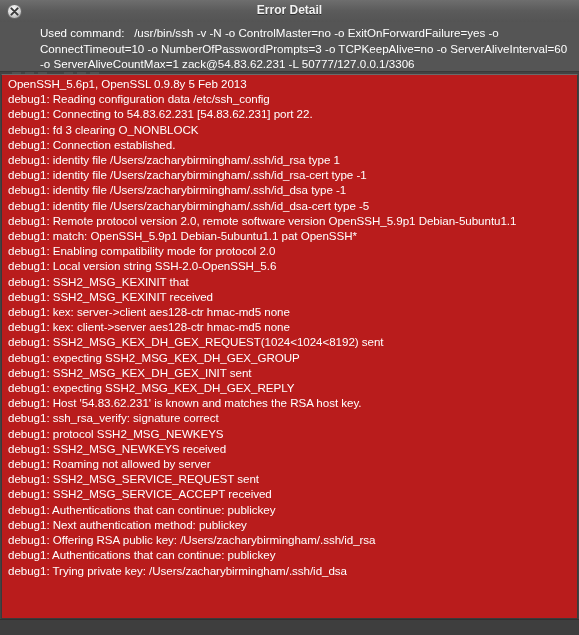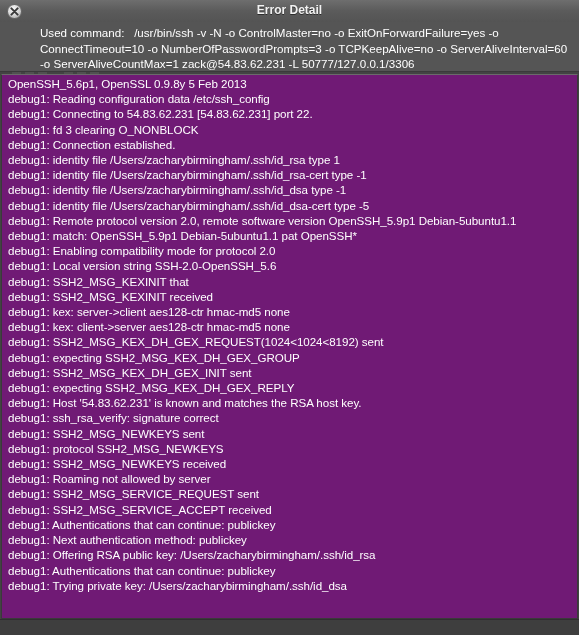--- a/index.html
+++ b/index.html
@@ -233,21 +233,21 @@
     word-break: break-word;
     font-family: "Liberation Sans", sans-serif;
     margin-left: 33px;
   }
 
   .log-panel {
     position: absolute;
     left: 1px; top: 74px;
     width: 577px;
     height: 545px;
-    background: #701a75;
+    background: #b91c1c;
     border: 1px solid #3a3a3a;
     border-top: 1px solid #6a6a6a;
     box-sizing: border-box;
     overflow: hidden;
   }
   .log-line {
     font-size: 11.6px;
     line-height: 15.2px;
     color: #ffffff;
     padding-left: 6px;
@@ -398,21 +398,20 @@
         <div class="log-line">debug1: SSH2_MSG_KEXINIT that</div>
         <div class="log-line">debug1: SSH2_MSG_KEXINIT received</div>
         <div class="log-line">debug1: kex: server-&gt;client aes128-ctr hmac-md5 none</div>
         <div class="log-line">debug1: kex: client-&gt;server aes128-ctr hmac-md5 none</div>
         <div class="log-line">debug1: SSH2_MSG_KEX_DH_GEX_REQUEST(1024&lt;1024&lt;8192) sent</div>
         <div class="log-line">debug1: expecting SSH2_MSG_KEX_DH_GEX_GROUP</div>
         <div class="log-line">debug1: SSH2_MSG_KEX_DH_GEX_INIT sent</div>
         <div class="log-line">debug1: expecting SSH2_MSG_KEX_DH_GEX_REPLY</div>
         <div class="log-line">debug1: Host '54.83.62.231' is known and matches the RSA host key.</div>
         <div class="log-line">debug1: ssh_rsa_verify: signature correct</div>
-        <div class="log-line">debug1: SSH2_MSG_NEWKEYS sent</div>
         <div class="log-line">debug1: protocol SSH2_MSG_NEWKEYS</div>
         <div class="log-line">debug1: SSH2_MSG_NEWKEYS received</div>
         <div class="log-line">debug1: Roaming not allowed by server</div>
         <div class="log-line">debug1: SSH2_MSG_SERVICE_REQUEST sent</div>
         <div class="log-line">debug1: SSH2_MSG_SERVICE_ACCEPT received</div>
         <div class="log-line">debug1: Authentications that can continue: publickey</div>
         <div class="log-line">debug1: Next authentication method: publickey</div>
         <div class="log-line">debug1: Offering RSA public key: /Users/zacharybirmingham/.ssh/id_rsa</div>
         <div class="log-line">debug1: Authentications that can continue: publickey</div>
         <div class="log-line">debug1: Trying private key: /Users/zacharybirmingham/.ssh/id_dsa</div>

